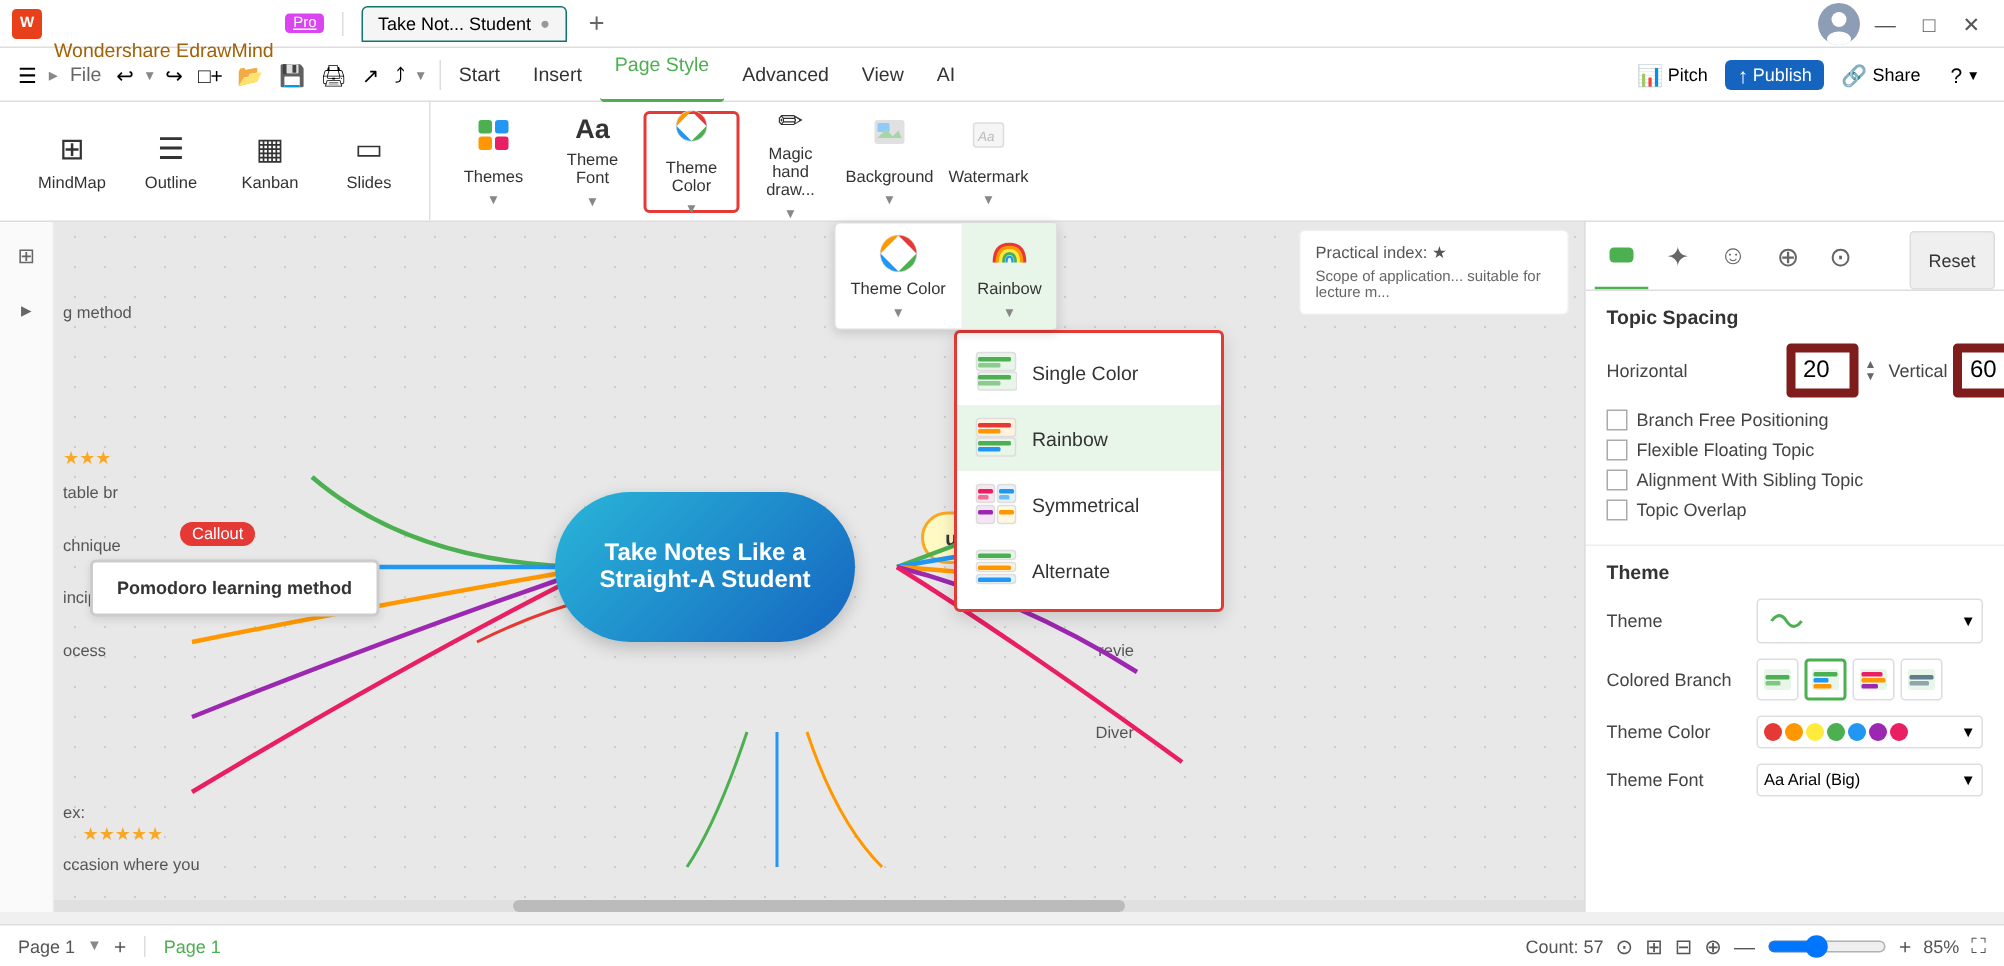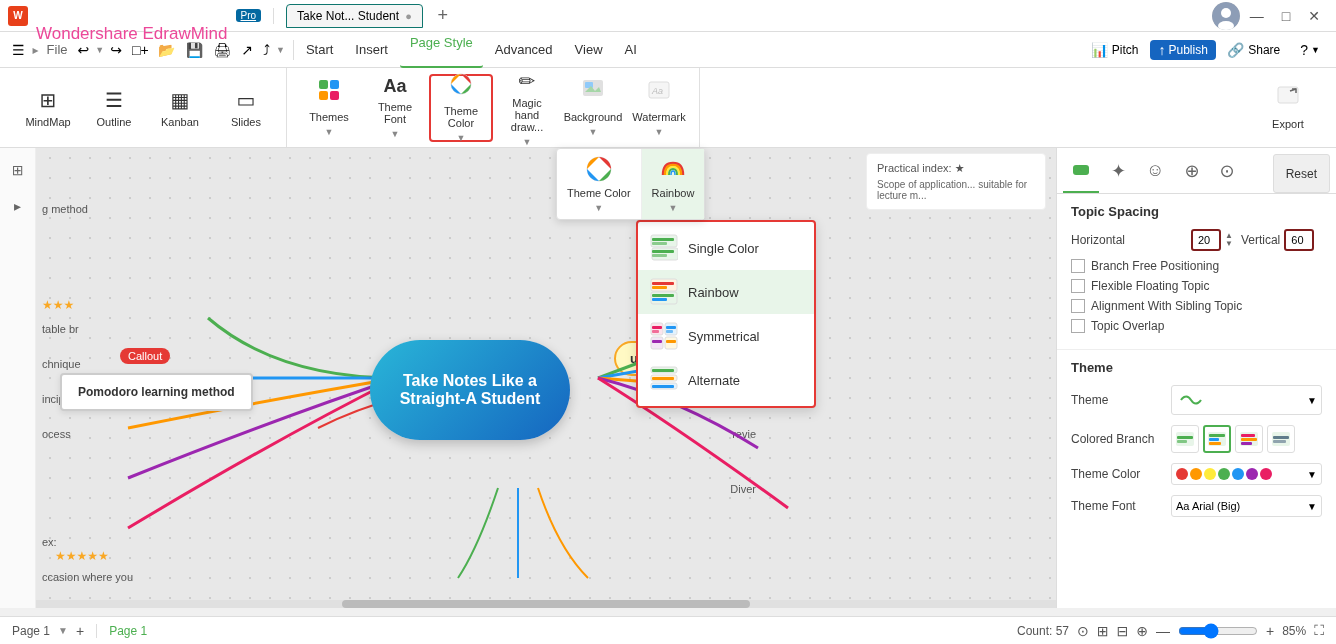--- a/index.html
+++ b/index.html
@@ -4,22 +4,22 @@
   <style>
     * { box-sizing: border-box; margin: 0; padding: 0; }
     body { font-family: 'Segoe UI', Arial, sans-serif; font-size: 13px; background: #f0f0f0; overflow: hidden; width: 1336px; height: 644px; }
 
     
     .title-bar {
       display: flex; align-items: center; height: 32px; background: #fff;
       border-bottom: 1px solid #ddd; padding: 0 8px; gap: 8px;
     }
     .title-bar-logo { width: 20px; height: 20px; background: #e8401a; border-radius: 3px; display: flex; align-items: center; justify-content: center; color: white; font-size: 10px; font-weight: bold; }
-    .title-bar-app { font-size: 17px; color: #ec4899; margin-top: 36px; }
-    .title-bar-pro { background: #0369a1; color: white; font-size: 10px; padding: 1px 5px; border-radius: 3px; text-decoration: underline; }
+    .title-bar-app { font-size: 13px; color: #a16207; margin-top: 36px; }
+    .title-bar-pro { background: #d946ef; color: white; font-size: 10px; padding: 1px 5px; border-radius: 3px; text-decoration: underline; }
     .title-bar-tab { display: flex; align-items: center; background: #f5f5f5; border: 1px solid #0f766e; border-radius: 4px 4px 0 0; padding: 4px 10px; font-size: 12px; gap: 6px; }
     .title-bar-tab .close-x { color: #999; font-size: 11px; cursor: pointer; }
     .title-bar-add { width: 24px; height: 24px; background: none; border: none; font-size: 18px; color: #666; cursor: pointer; }
     .title-spacer { flex: 1; }
     .win-ctrl { font-size: 14px; color: #555; cursor: pointer; padding: 0 8px; }
     .menu-item { padding: 4px 10px; font-size: 13px; color: #333; cursor: pointer; border-radius: 3px; }
 
     
     .toolbar {
       display: flex; align-items: center; height: 80px; background: #fff;
@@ -68,21 +68,21 @@
     }
     .rp-tabs { display: flex; border-bottom: 1px solid #ddd; padding: 6px 6px 0; gap: 4px; }
     .rp-tab { padding: 6px 8px; cursor: pointer; font-size: 18px; color: #666; border-radius: 4px 4px 0 0; }
     .rp-tab.active { color: #4caf50; border-bottom: 2px solid #4caf50; }
     .rp-reset { margin-left: auto; padding: 4px 12px; font-size: 12px; cursor: pointer; color: #333; border: 1px solid #ddd; border-radius: 3px; }
     .rp-section { padding: 10px 14px; border-bottom: 1px solid #eee; }
     .rp-section-title { font-size: 13px; font-weight: bold; color: #333; margin-bottom: 10px; }
     .rp-row { display: flex; align-items: center; margin-bottom: 8px; font-size: 12px; color: #444; }
     .rp-label { width: 120px; flex-shrink: 0; }
     .rp-input-group { display: flex; align-items: center; gap: 4px; }
-    .rp-input { width: 30px; border: 2px solid #7f1d1d; border-radius: 3px; padding: 3px 5px; font-size: 11px; }
+    .rp-input { width: 48px; border: 6px solid #7f1d1d; border-radius: 3px; padding: 3px 5px; font-size: 16px; }
     .rp-spinner { display: flex; flex-direction: column; }
     .rp-spin-btn { font-size: 8px; cursor: pointer; color: #666; line-height: 1; }
     .rp-checkbox-row { display: flex; align-items: center; gap: 6px; margin-bottom: 6px; font-size: 12px; color: #444; }
     .rp-checkbox { width: 14px; height: 14px; border: 1px solid #aaa; background: #fff; }
     .rp-theme-section { padding: 10px 14px; }
     .rp-theme-title { font-size: 13px; font-weight: bold; color: #333; margin-bottom: 10px; }
     .rp-theme-row { display: flex; align-items: center; margin-bottom: 10px; font-size: 12px; }
     .rp-theme-label { width: 100px; flex-shrink: 0; color: #444; }
     .rp-theme-select { flex: 1; border: 1px solid #ddd; border-radius: 3px; padding: 4px; font-size: 12px; display: flex; align-items: center; justify-content: space-between; cursor: pointer; }
     .colored-branch-btns { display: flex; gap: 4px; }
@@ -300,32 +300,20 @@
         <svg width="24" height="24" viewBox="0 0 24 24">
             <rect x="2" y="4" width="20" height="16" rx="2" fill="#f5f5f5" stroke="#ddd"></rect>
             <text x="5" y="16" font-size="9" fill="#bbb" font-style="italic">Aa</text>
           </svg>
       </span>
       <span class="label">Watermark</span>
       <span class="arrow">▼</span>
     </button>
   </div>
 
-  <div class="toolbar-right">
-    <button class="toolbar-btn">
-      <span class="icon">
-        <svg width="24" height="24" viewBox="0 0 24 24">
-            <rect x="2" y="2" width="20" height="16" rx="2" fill="#f5f5f5" stroke="#ddd"></rect>
-            <path d="M16 4 L20 4 L20 8" stroke="#666" stroke-width="1.5" fill="none"></path>
-            <path d="M14 6 L20 4" stroke="#666" stroke-width="1.5" fill="none"></path>
-          </svg>
-      </span>
-      <span class="label">Export</span>
-    </button>
-  </div>
 </div>
 
 <div class="main-area" style="height:460px;">
 
   <div class="canvas-area">
 
     <div style="position:absolute;left:0;top:0;width:36px;height:100%;background:#fafafa;border-right:1px solid #eee;display:flex;flex-direction:column;align-items:center;padding:8px 0;gap:8px;z-index:15;">
       <div class="lq-btn">⊞</div>
       <div class="lq-btn">▸</div>
     </div>
@@ -357,21 +345,21 @@
     </div>
     <div class="side-label" style="left:42px;top:175px;">table br</div>
     <div class="side-label" style="left:42px;top:210px;">chnique</div>
     <div class="side-label" style="left:42px;top:245px;">inciples</div>
     <div class="side-label" style="left:42px;top:280px;">ocess</div>
 
     <div class="callout-label" style="top:200px;left:120px;">Callout</div>
 
     <div class="pomodoro-node" style="top:225px;left:60px;">Pomodoro learning method</div>
 
-    <div class="central-node" style="left:370px;top:50%;transform:translateY(-50%);margin-top:12px;">
+    <div class="central-node" style="left:370px;top:50%;transform:translateY(-50%);">
       <span>Take Notes Like a Straight-A Student</span>
     </div>
 
     <div class="side-label" style="right:300px;top:110px;">Prac</div>
     <div class="side-label" style="right:300px;top:155px;">Scop</div>
     <div class="side-label" style="right:300px;top:195px;">Forg</div>
     <div class="side-label" style="right:300px;top:280px;">revie</div>
     <div class="side-label" style="right:300px;top:335px;">Diver</div>
 
     <div class="continuous-node" style="right:290px;top:42%;">

